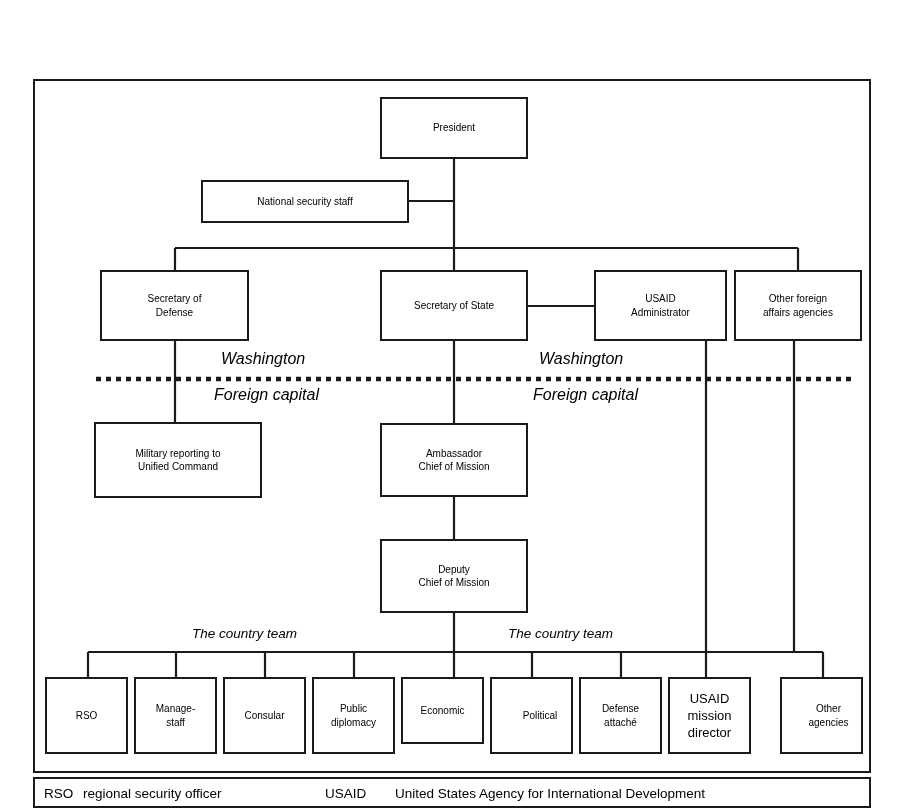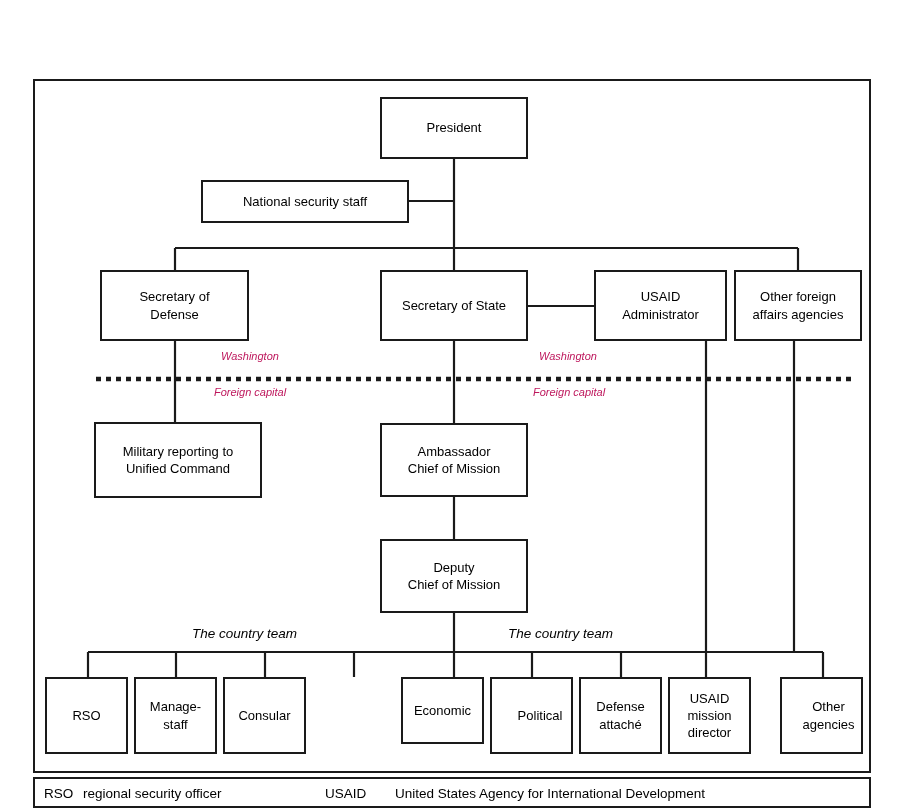--- a/index.html
+++ b/index.html
@@ -30,35 +30,35 @@
   }
   .node-box {
     position: absolute;
     border: 2px solid #1a1a1a;
     background: #ffffff;
     box-sizing: border-box;
     display: flex;
     align-items: center;
     justify-content: center;
     text-align: center;
-    font-size: 13px;
+    font-size: 10px;
     line-height: 1.32;
     color: #000000;
     z-index: 5;
   }
   .node-box .label {
     display: block;
     padding: 0 4px;
     white-space: pre-line;
   }
   .region-label {
     position: absolute;
     font-style: italic;
-    font-size: 11px;
-    color: #be185d;
+    font-size: 16px;
+    color: #000000;
     white-space: nowrap;
     z-index: 6;
   }
   .team-label {
     position: absolute;
     font-style: italic;
     font-size: 13.5px;
     color: #000000;
     white-space: nowrap;
     z-index: 6;
@@ -196,20 +196,24 @@
 
   <div class="node-box" style="left:134px; top:677px; width:83px; height:77px;">
     <span class="label">Manage-
 staff</span>
   </div>
 
   <div class="node-box" style="left:223px; top:677px; width:83px; height:77px;">
     <span class="label">Consular</span>
   </div>
 
+  <div class="node-box" style="left:312px; top:677px; width:83px; height:77px;">
+    <span class="label">Public
+diplomacy</span>
+  </div>
 
   <div class="node-box" style="left:401px; top:677px; width:83px; height:67px;">
     <span class="label">Economic</span>
   </div>
 
   <div class="node-box" style="left:490px; top:677px; width:83px; height:77px;padding-left:17px;">
     <span class="label">Political</span>
   </div>
 
   <div class="node-box" style="left:579px; top:677px; width:83px; height:77px;">

